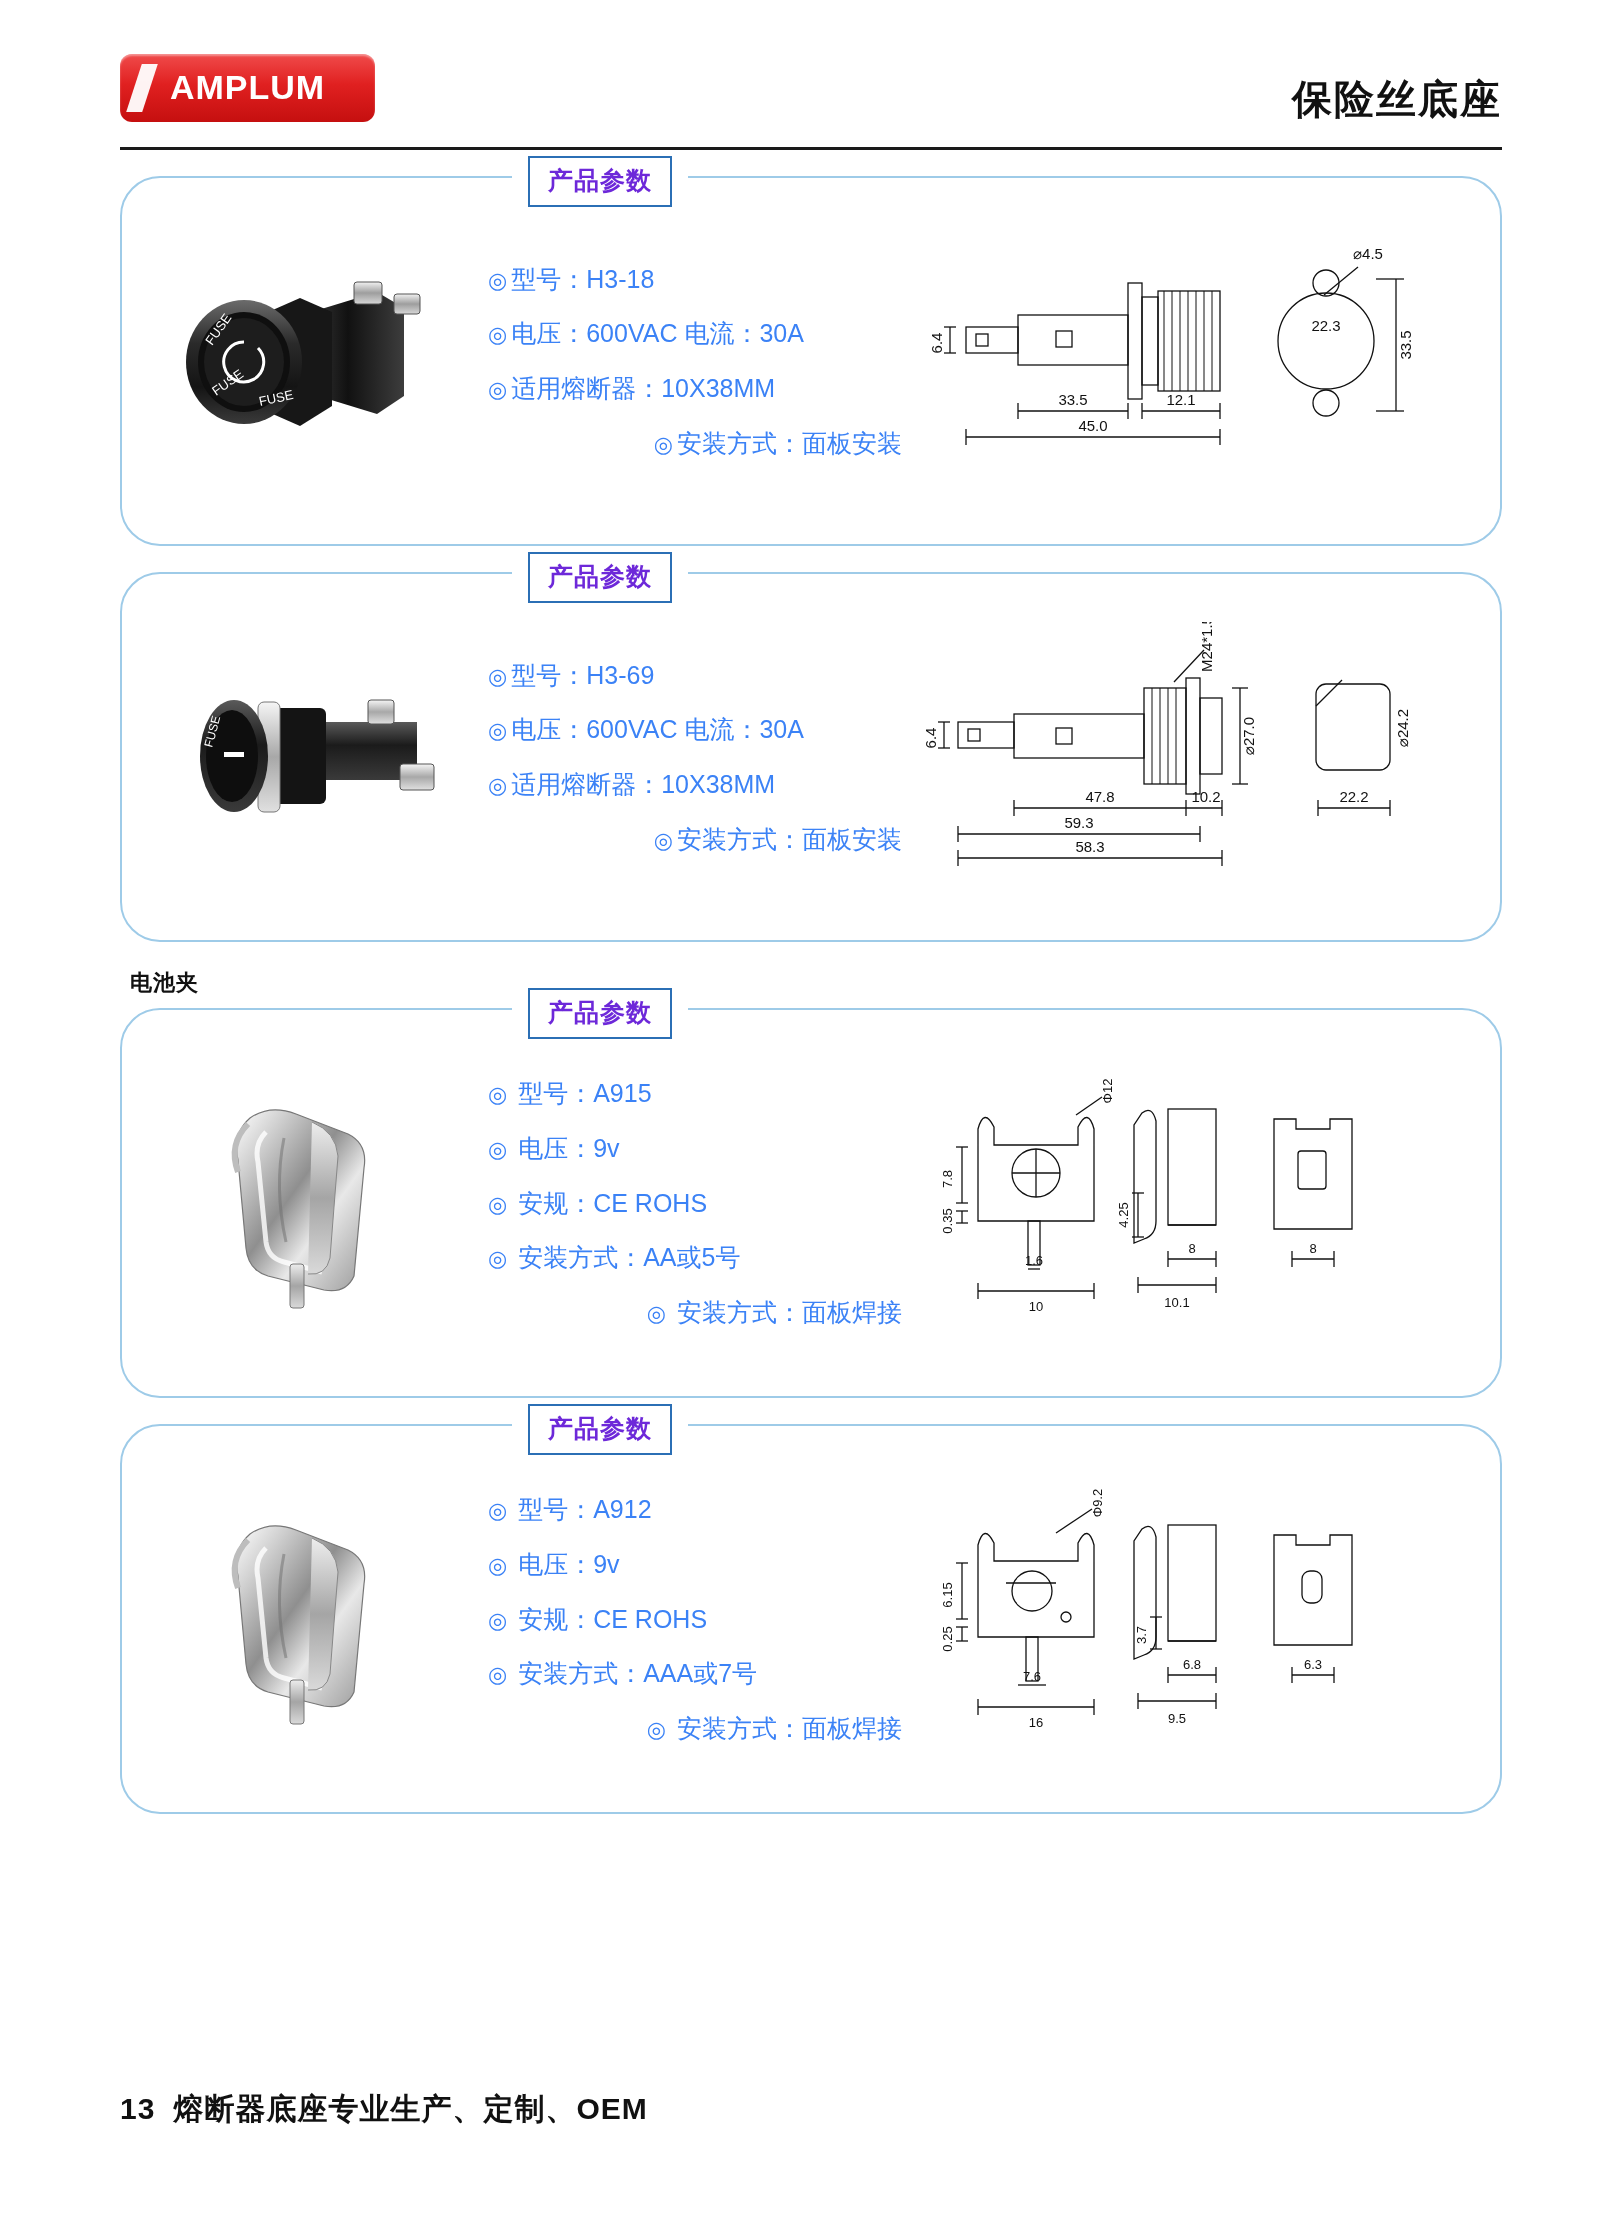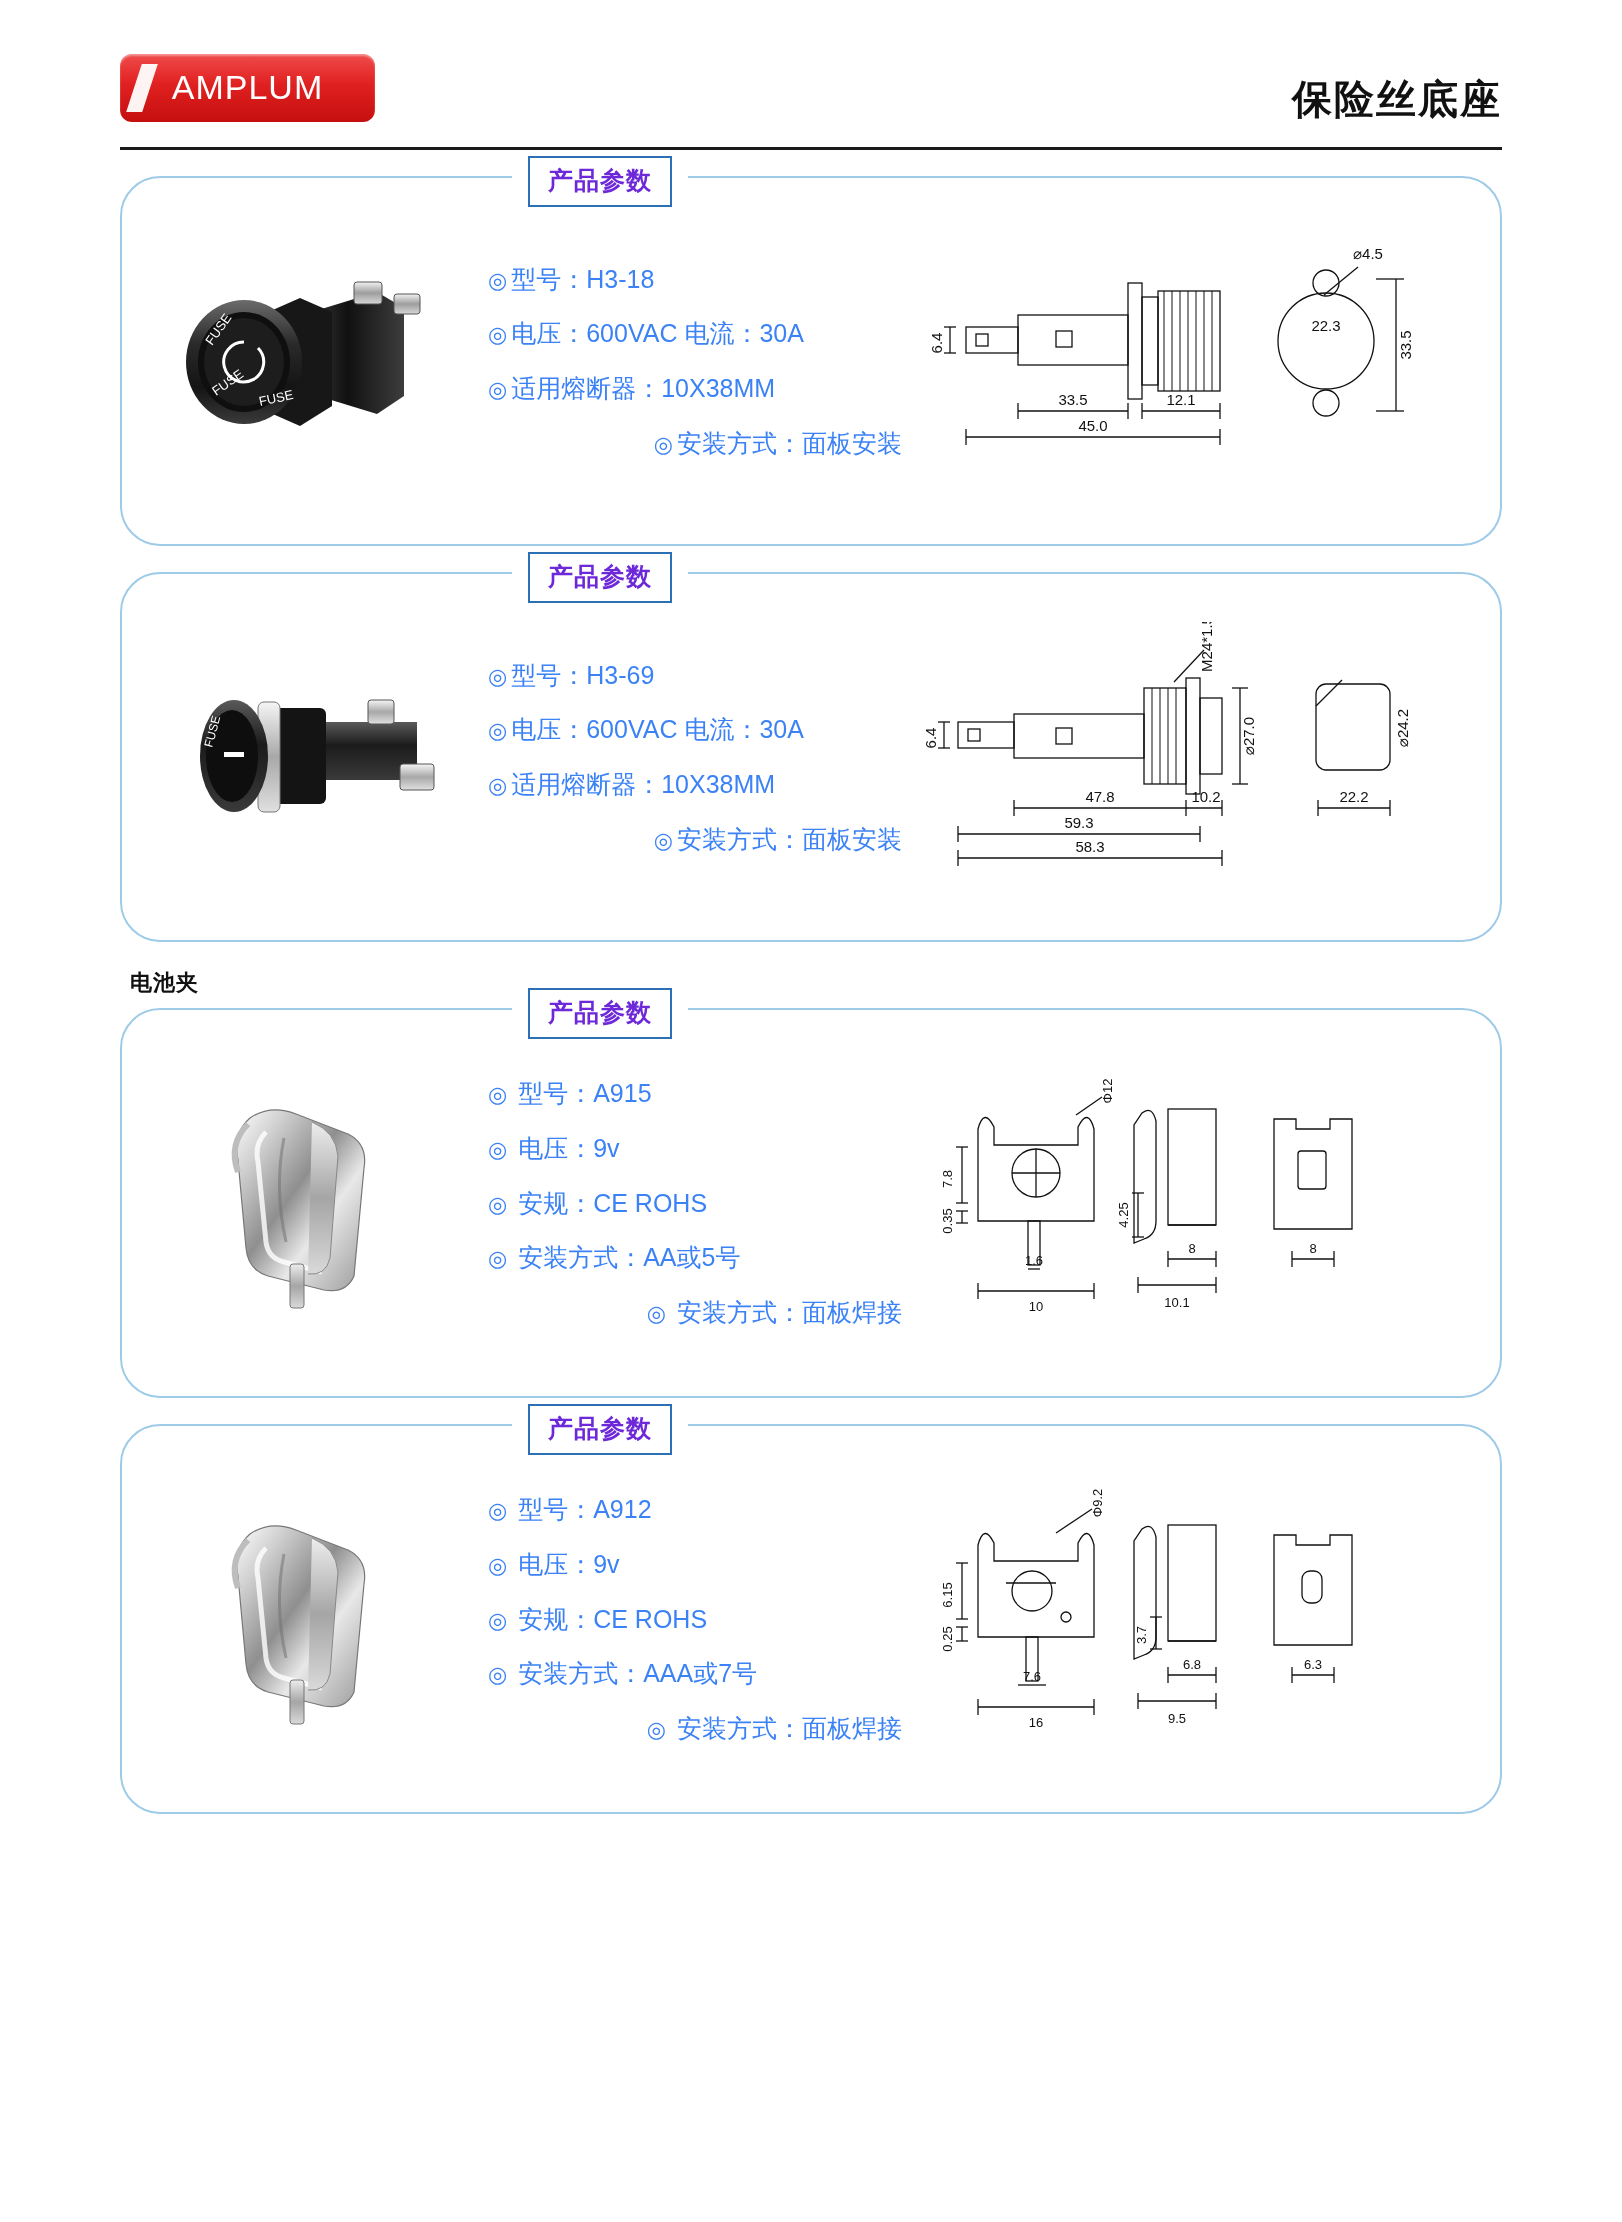--- a/index.html
+++ b/index.html
@@ -37,21 +37,21 @@
     background: linear-gradient(180deg,#f04b4b 0%, #e02020 45%, #c50f0f 100%);
     box-shadow: inset 0 2px 2px rgba(255,255,255,.4);
     display: flex;
     align-items: center;
     justify-content: center;
     position: relative;
     margin-top: 28px;
   }
   .logo-text {
     color: #fff;
-    font-weight: normal;
+    font-weight: bold;
     font-size: 34px;
     letter-spacing: 1px;
     font-family: "Liberation Sans", sans-serif;
   }
   .logo-slash {
     position: absolute;
     left: 14px;
     top: 10px;
     width: 16px;
     height: 48px;
@@ -533,14 +533,17 @@
               <text class="dimsm" x="271" y="244" text-anchor="middle">9.5</text>
               <text class="dimsm" x="407" y="190" text-anchor="middle">6.3</text>
             </svg>
           </div>
         </div>
       </div>
     </div>
 
   </div>
 
+  <div class="footer">
+    <span class="pg">13</span><span>熔断器底座专业生产、定制、OEM</span>
+  </div>
 
 </div>
 
 </body></html>

